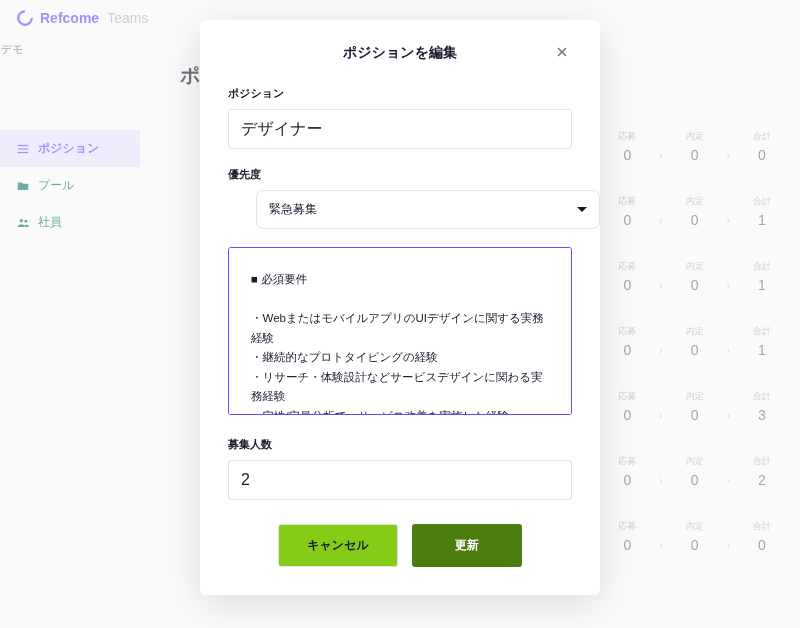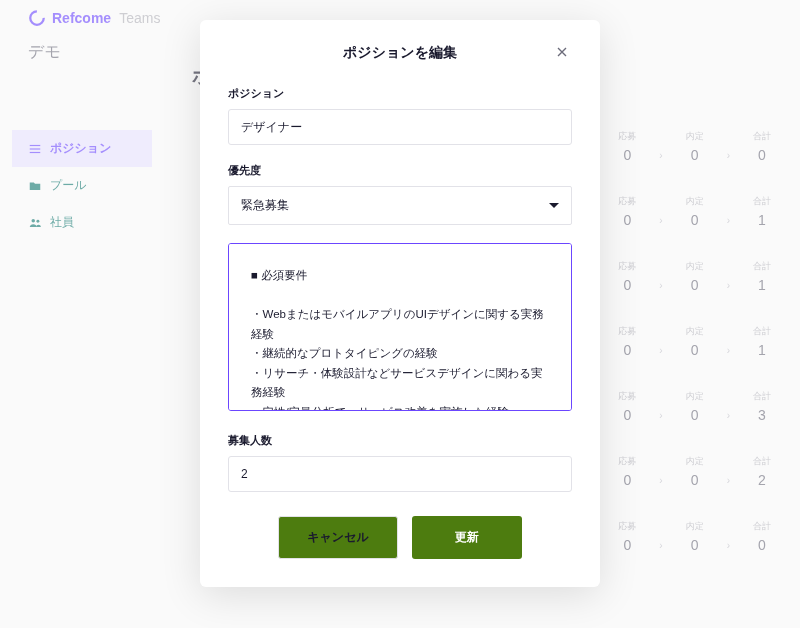--- a/index.html
+++ b/index.html
@@ -10,40 +10,39 @@
       height: 628px;
       overflow: hidden;
       position: relative;
       color: #1a1a2e;
     }
     
     .app-bg {
       position: absolute;
       inset: 0;
       filter: opacity(0.6);
-      margin-left: 12px;
     }
     .header {
       display: flex;
       align-items: center;
       padding: 8px 16px;
       height: 36px;
     }
     .logo {
       display: flex;
       align-items: center;
       gap: 6px;
       color: #6b46ff;
       font-weight: 700;
       font-size: 14px;
     }
     .logo-sub { color: #b0b0b8; font-weight: 500; margin-left: 2px; }
     .subheader {
-      padding: 6px 16px;
-      font-size: 16px;
+      padding: 6px 1px;
+      font-size: 11px;
       color: #6b6b7a;
     }
     .sidebar {
       position: absolute;
       left: 0;
       top: 130px;
       width: 140px;
     }
     .sidebar-item {
       display: flex;
@@ -120,37 +119,38 @@
       cursor: pointer;
       color: #6b6b7a;
     }
     .field { margin-bottom: 18px; }
     .field-label { font-size: 11px; font-weight: 700; color: #1a1a2e; margin-bottom: 8px; display: block; }
     .field-input {
       width: 100%;
       border: 1px solid #e2e2e8;
       border-radius: 3px;
       padding: 10px 12px;
-      font-size: 12px;
+      font-size: 16px;
       color: #1a1a2e;
       background: #fff;
       font-family: inherit;
     }
     .field-select {
       width: 100%;
       border: 1px solid #e2e2e8;
-      border-radius: 2px;
+      border-radius: 7px;
       padding: 10px 12px;
       font-size: 12px;
       color: #1a1a2e;
       background: #fff;
       display: flex;
       justify-content: space-between;
       align-items: center;
       cursor: pointer;
+      margin-left: 28px;
     }
     .field-textarea {
       width: 100%;
       border: 1.5px solid #6b46ff;
       border-radius: 3px;
       padding: 22px;
       font-size: 11.5px;
       color: #1a1a2e;
       background: #fff;
       font-family: inherit;
@@ -168,21 +168,21 @@
     }
     .btn {
       padding: 12px 28px;
       font-size: 12px;
       font-weight: 700;
       border-radius: 3px;
       cursor: pointer;
       border: none;
       min-width: 110px;
     }
-    .btn-secondary { background: #4d7c0f; border: 1px solid #e2e2e8; color: #1a1a2e; }
+    .btn-secondary { background: #84cc16; border: 1px solid #e2e2e8; color: #1a1a2e; }
     .btn-primary { background: #4d7c0f; color: #fff; }
     .caret-down {
       width: 0; height: 0;
       border-left: 5px solid transparent;
       border-right: 5px solid transparent;
       border-top: 5px solid #1a1a2e;
     }
   </style>
 </head>
 <body>

